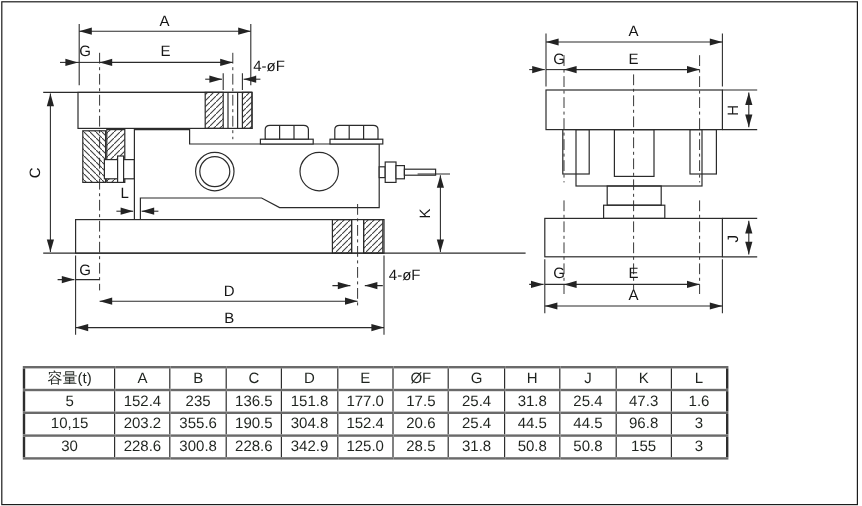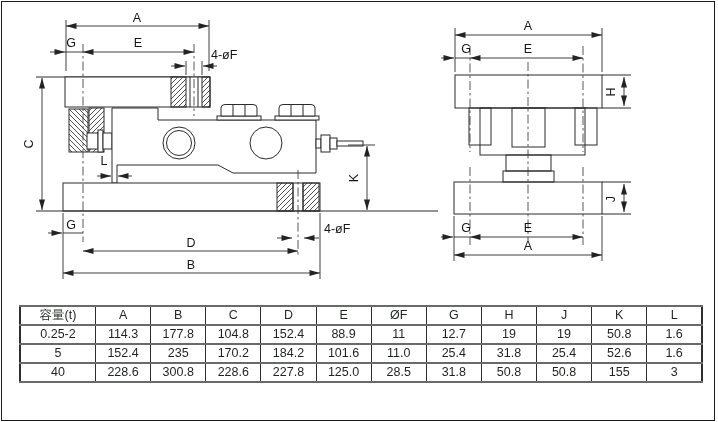--- a/index.html
+++ b/index.html
@@ -14,21 +14,21 @@
   .fw   {fill:#ffffff;stroke:#2b2b2b;stroke-width:1;}
   .fn   {fill:none;stroke:#2b2b2b;stroke-width:1;}
   .cl   {stroke:#2e2e2e;stroke-width:0.8;fill:none;stroke-dasharray:9 3 2.5 3;}
   .dim  {stroke:#2b2b2b;stroke-width:0.9;fill:none;}
   .hz1  {fill:url(#h1);stroke:#2b2b2b;stroke-width:1;}
   .hz2  {fill:url(#h2);stroke:#2b2b2b;stroke-width:1;}
   text.lbl{font:12.5px "Liberation Sans","DejaVu Sans",sans-serif;fill:#161616;text-anchor:middle;}
   text.lbl-s{text-anchor:start;}
 
   
-  .spec{position:absolute;left:19px;top:305px;width:684px;
+  .spec{position:absolute;left:19px;top:305px;width:588px;
         border-collapse:collapse;table-layout:fixed;padding-left:28px;}
   .spec th,.spec td{
         border-left:1px solid #2e2e2e;border-right:1px solid #2e2e2e;
         border-top:2px solid #6a6a6a;border-bottom:2px solid #6a6a6a;
         font-size:12.5px;font-weight:normal;text-align:center;
         padding:0;height:17px;line-height:17px;color:#1f241f;white-space:nowrap;}
   .spec{border:2px solid #2e2e2e;}
   .spec th:first-child,.spec td:first-child{width:74px;}
 </style>
 </head>
@@ -218,53 +218,53 @@
         <th>ØF</th>
         <th>G</th>
         <th>H</th>
         <th>J</th>
         <th>K</th>
         <th>L</th>
       </tr>
   </thead>
   <tbody id="tbody">
       <tr>
-        <td>0.25-2</td>
-        <td>114.3</td>
-        <td>177.8</td>
-        <td>104.8</td>
-        <td>152.4</td>
-        <td>88.9</td>
-        <td>11</td>
-        <td>12.7</td>
-        <td>19</td>
-        <td>19</td>
-        <td>50.8</td>
-        <td>1.6</td>
-      </tr>
-      <tr>
         <td>5</td>
         <td>152.4</td>
         <td>235</td>
-        <td>170.2</td>
-        <td>184.2</td>
-        <td>101.6</td>
-        <td>11.0</td>
+        <td>136.5</td>
+        <td>151.8</td>
+        <td>177.0</td>
+        <td>17.5</td>
         <td>25.4</td>
         <td>31.8</td>
         <td>25.4</td>
-        <td>52.6</td>
+        <td>47.3</td>
         <td>1.6</td>
       </tr>
       <tr>
-        <td>40</td>
+        <td>10,15</td>
+        <td>203.2</td>
+        <td>355.6</td>
+        <td>190.5</td>
+        <td>304.8</td>
+        <td>152.4</td>
+        <td>20.6</td>
+        <td>25.4</td>
+        <td>44.5</td>
+        <td>44.5</td>
+        <td>96.8</td>
+        <td>3</td>
+      </tr>
+      <tr>
+        <td>30</td>
         <td>228.6</td>
         <td>300.8</td>
         <td>228.6</td>
-        <td>227.8</td>
+        <td>342.9</td>
         <td>125.0</td>
         <td>28.5</td>
         <td>31.8</td>
         <td>50.8</td>
         <td>50.8</td>
         <td>155</td>
         <td>3</td>
       </tr>
     </tbody>
 </table>

